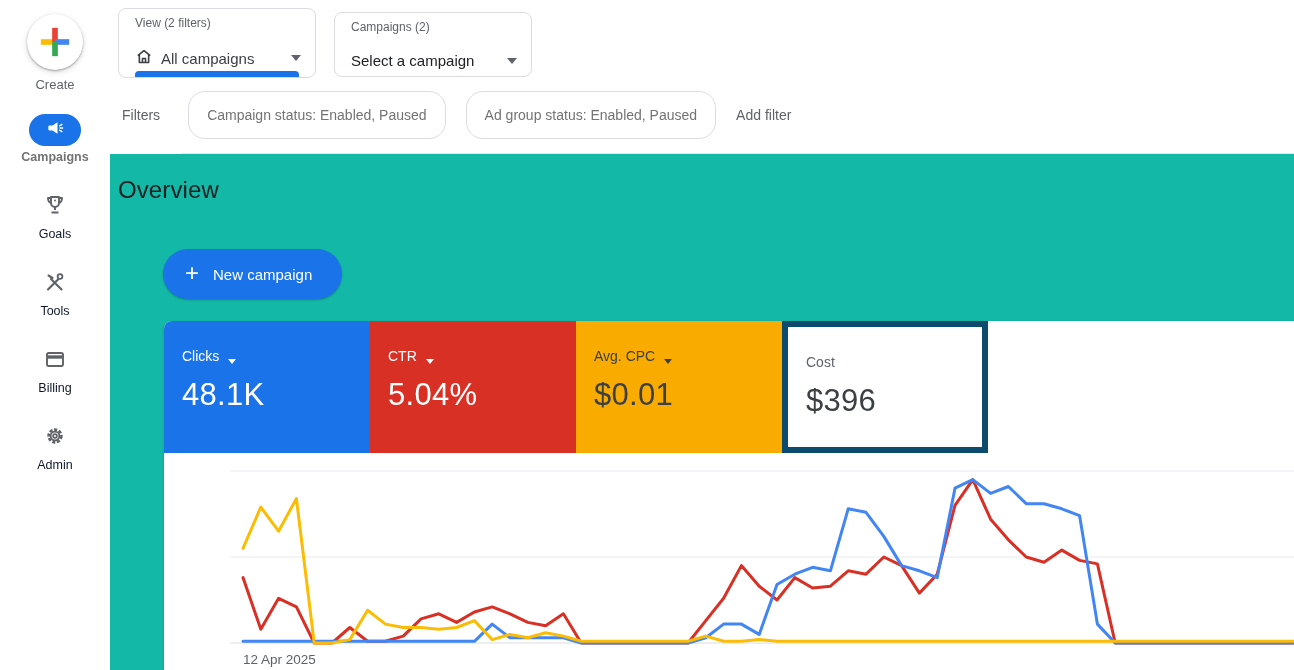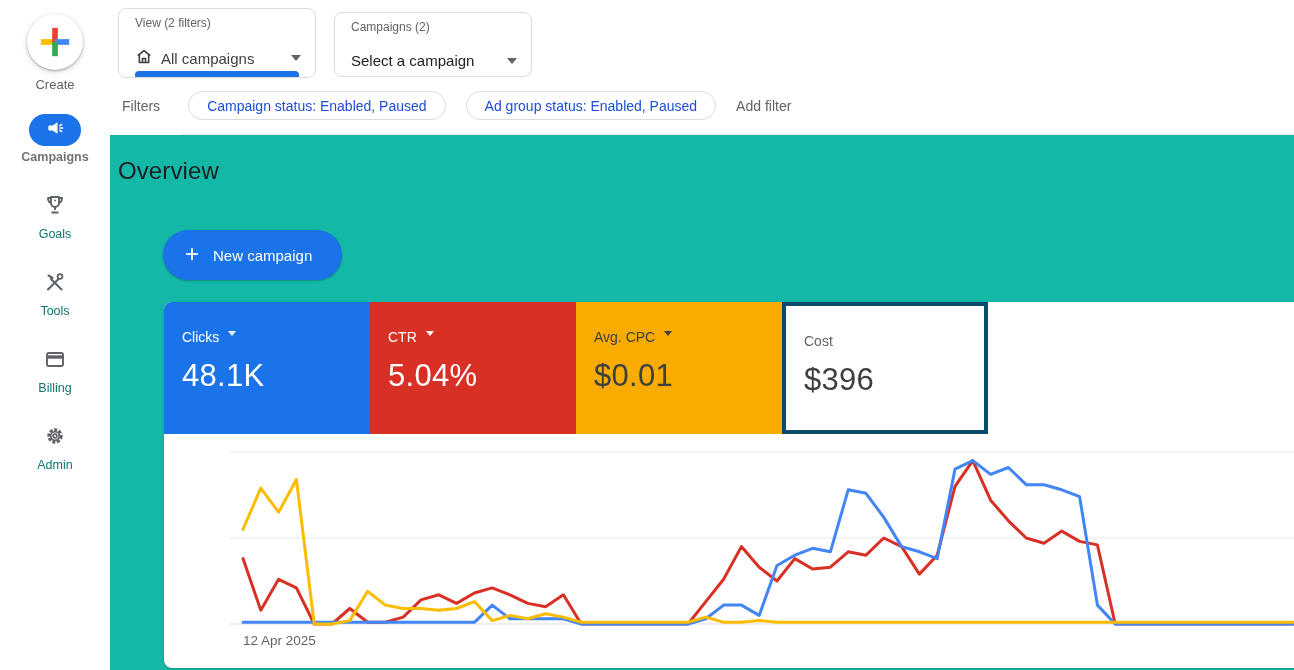--- a/index.html
+++ b/index.html
@@ -8,55 +8,55 @@
   .app { display:flex; width:1294px; height:670px; }
 
   
   .sidebar { width:110px; flex-shrink:0; background:#fff; display:flex; flex-direction:column; align-items:center; padding-top:14px; position:relative; z-index:3; }
   .create { text-align:center; margin-bottom:22px; cursor:pointer; }
   .create-circle { width:56px; height:56px; border-radius:50%; background:#fff; box-shadow:0 1px 2px rgba(0,0,0,.3),0 2px 6px rgba(0,0,0,.15); display:flex; align-items:center; justify-content:center; margin:0 auto 7px; }
   .create-label { font-size:13px; color:#5f6368; }
   .nav-item { display:flex; flex-direction:column; align-items:center; margin-bottom:27px; cursor:pointer; }
   .nav-pill { width:52px; height:32px; border-radius:16px; display:flex; align-items:center; justify-content:center; }
   .nav-item.active .nav-pill { background:#1a73e8; }
-  .nav-label { font-size:12.5px; color:#0f766e; margin-top:4px; }
+  .nav-label { font-size:12.5px; color:#0f172a; margin-top:4px; }
   .nav-item.active .nav-label { color:#737373; font-weight:700; }
 
   
   .main { flex:1; display:flex; flex-direction:column; min-width:0; }
   .topbar { background:#fff; padding:8px 0 0 8px; }
   .dd-row-wrap { display:flex; align-items:flex-start; gap:18px; }
   .dd { position:relative; background:#fff; border:1px solid #dadce0; border-radius:8px; padding:7px 14px 9px 16px; min-width:198px; cursor:pointer; }
   .dd-label { font-size:12px; color:#5f6368; margin-bottom:18px; }
   .dd-value-row { display:flex; align-items:center; gap:8px; font-size:15px; color:#3c4043; }
   .dd-campaign { margin-top:4px; padding-bottom:7px; }
   .dd-campaign .dd-value-row { font-weight:500; color:#202124;align-items:center; }
   .caret { width:0; height:0; border-left:5px solid transparent; border-right:5px solid transparent; border-top:6px solid #5f6368; margin-left:auto; }
   .blue-bar { position:absolute; left:16px; right:16px; bottom:0; height:6px; background:#1a73e8; border-radius:4px 4px 0 0; }
 
   .filters-row { display:flex; align-items:center; margin-top:13px; padding-bottom:14px; }
   .filters-label { color:#5f6368; font-size:14px; margin:0 28px 0 4px; }
-  .chip { border:1px solid #dadce0; border-radius:17px; height:29px; display:flex; align-items:center; padding:4px 18px; font-size:14px; font-weight:500; color:#1d4ed8; margin-right:20px; cursor:pointer; background:#fff; }
+  .chip { border:1px solid #dadce0; border-radius:17px; height:48px; display:flex; align-items:center; padding:4px 18px; font-size:14px; font-weight:500; color:#737373; margin-right:20px; cursor:pointer; background:#fff; }
   .add-filter { color:#5f6368; font-size:14px; cursor:pointer; }
   .topbar-divider { height:1px; background:#e4e6e8; margin-left:63px; }
 
   .content { flex:1; background:#14b8a6; position:relative; padding:22px 0 0 8px; }
   .page-title { font-size:24px; font-weight:400; color:#202124; letter-spacing:.1px; }
   .new-campaign { display:flex; align-items:center; gap:14px; margin:45px 0 0 45px; height:50px; padding:0 30px 0 22px; border:none; border-radius:25px; background:#1a73e8; color:#fff; font-family:inherit; font-size:15px; font-weight:500; cursor:pointer; box-shadow:0 1px 2px rgba(0,0,0,.25); }
   .new-campaign .plus-glyph { font-size:24px; font-weight:400; line-height:1; margin-top:-2px; }
 
   
   .overview-card { position:absolute; left:54px; top:167px; right:-8px; height:366px; background:#fff; border-radius:8px; box-shadow:0 1px 2px rgba(60,64,67,.2),0 1px 3px rgba(60,64,67,.1); }
   .tiles { display:flex; height:132px; }
   .tile { width:206px; flex-shrink:0; padding:27px 0 0 18px; cursor:pointer; }
   .tile:first-child { border-top-left-radius:8px; }
-  .tile-label { font-size:14px; font-weight:500; display:flex; align-items:flex-start; gap:9px; }
+  .tile-label { font-size:14px; font-weight:500; display:flex; align-items:flex-end; gap:9px; }
   .tile-caret { width:0; height:0; border-left:4.5px solid transparent; border-right:4.5px solid transparent; border-top:5.5px solid currentColor; margin-top:2px; }
   .tile-value { font-size:31px; font-weight:400; margin-top:13px; letter-spacing:.3px; }
-  .tile-cost { border:4px solid #0c4a6e; }
+  .tile-cost { border:6px solid #0c4a6e; }
   .chart-wrap { position:relative; height:232px; margin-top:1px; }
   #chart { position:absolute; left:0; top:0; }
   .date-label { position:absolute; left:79px; top:198px; font-size:13.5px; color:#5f6368; }
 </style>
 </head>
 <body>
 
 <div class="app">
 
   <aside class="sidebar">

